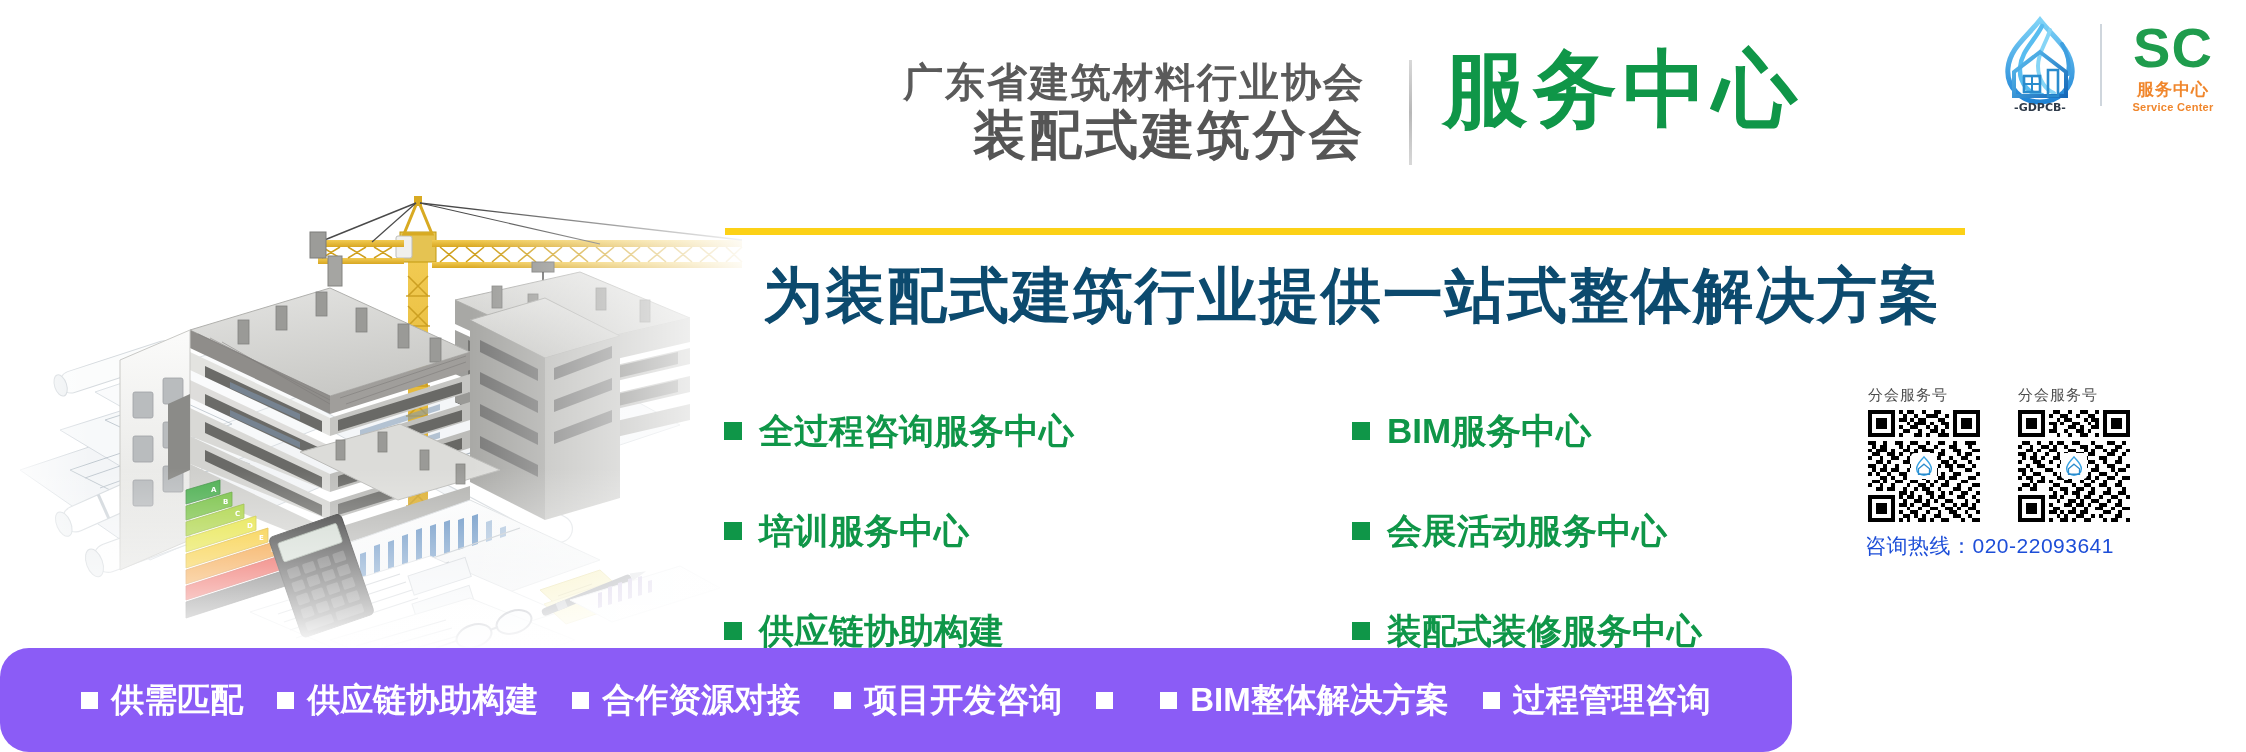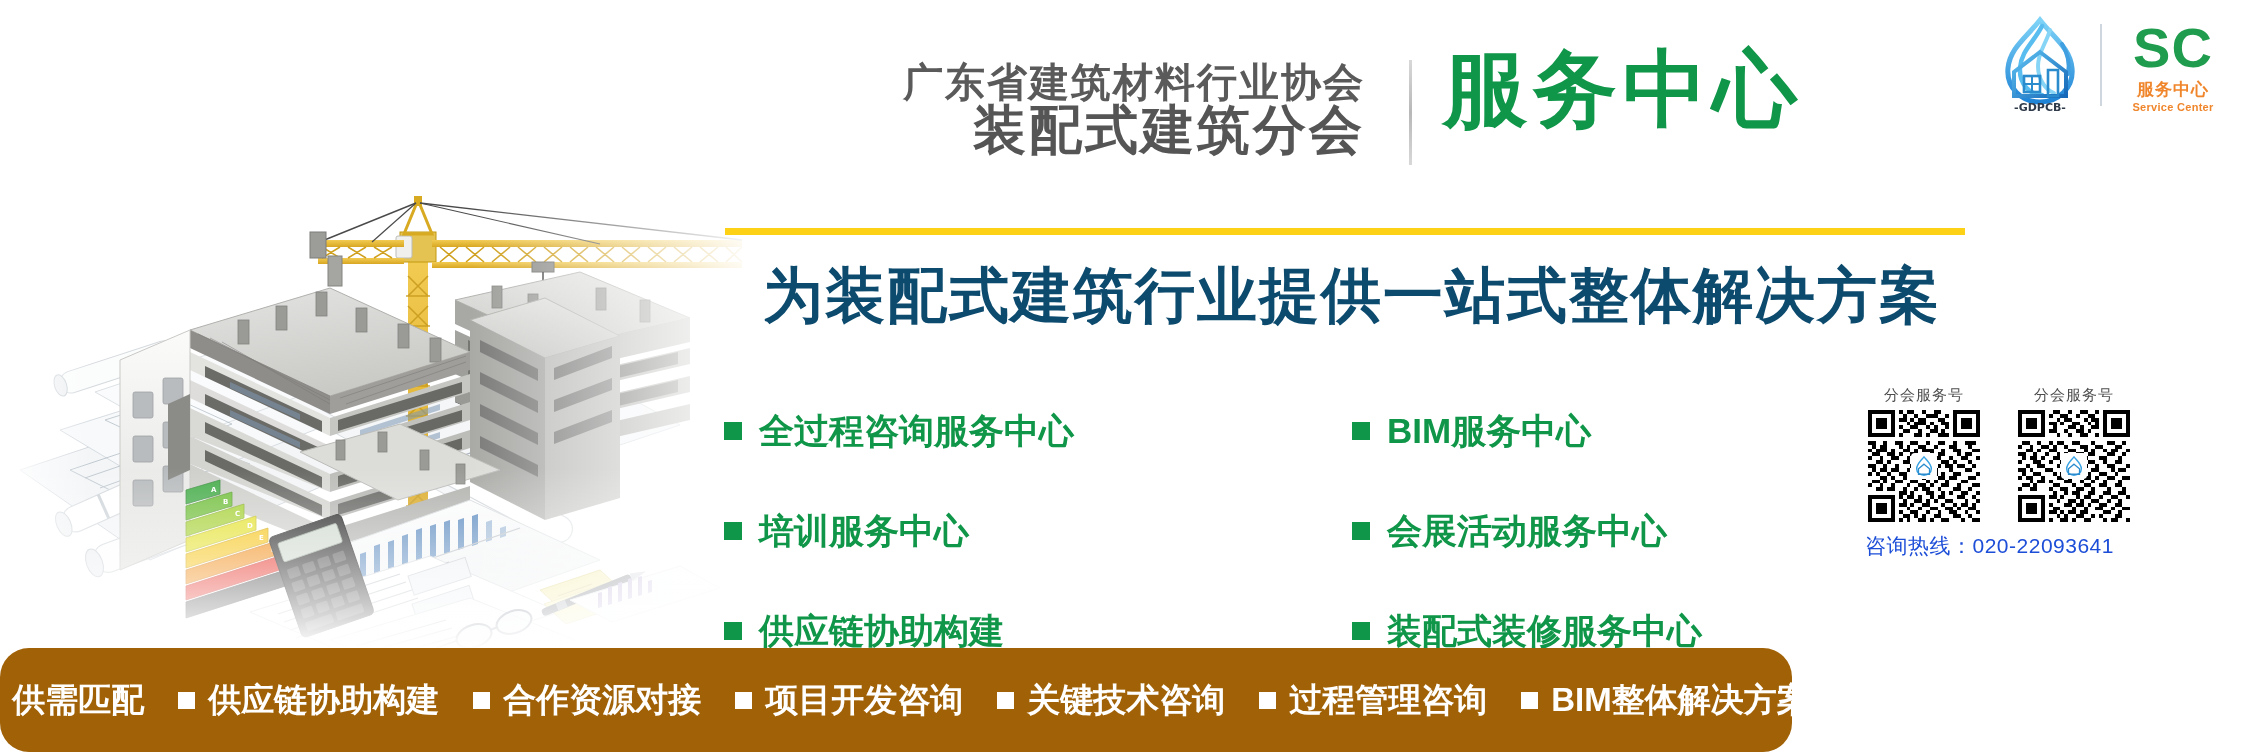--- a/index.html
+++ b/index.html
@@ -27,21 +27,21 @@
     line-height:1.0;
   }
   .assoc-line1{
     font-size:40px;font-weight:700;letter-spacing:2px;
     color:#5a5a5a;white-space:nowrap;
     font-family:"Liberation Sans","DejaVu Sans",sans-serif;
   }
   .assoc-line2{
     font-size:53px;font-weight:700;letter-spacing:3px;
     color:#555555;white-space:nowrap;margin-top:6px;
-    font-family:Liberation Mono, monospace;
+    font-family:Liberation Sans, sans-serif;
   }
   .vrule{
     position:absolute;left:1409px;top:60px;width:3px;height:105px;
     background:linear-gradient(to bottom,#d8d8d8,#b8b8b8,#d8d8d8);
   }
   .service-center{
     position:absolute;left:1443px;top:47px;
     font-size:84px;font-weight:700;letter-spacing:6px;
     color:#0f9648;white-space:nowrap;line-height:1;
     font-family:"Liberation Sans","DejaVu Sans",sans-serif;
@@ -102,21 +102,21 @@
   }
   .logo-en{
     font-size:11px;font-weight:700;color:#f0862c;letter-spacing:0.3px;
     line-height:1.2;margin-top:1px;
     font-family:"Liberation Sans","DejaVu Sans",sans-serif;
   }
 
   
   .qr-block{position:absolute;left:1868px;top:386px;width:340px;}
   .qr-row{display:flex;gap:38px;}
-  .qr-item{width:112px;text-align:center;}
+  .qr-item{width:112px;text-align:left;}
   .qr-label{
     font-size:15px;color:#4d4d4d;margin-bottom:5px;letter-spacing:1px;
     font-family:"Liberation Sans","DejaVu Sans",sans-serif;
   }
   .qr-canvas{
     width:112px;height:112px;background:#fff;position:relative;
   }
   .qr-canvas svg{display:block;}
   .qr-logo{
     position:absolute;left:50%;top:50%;transform:translate(-50%,-50%);
@@ -125,21 +125,21 @@
   }
   .hotline{
     margin-top:10px;margin-left:-3px;
     font-size:21px;color:#1d4ed8;letter-spacing:0.5px;white-space:nowrap;
     font-family:"Liberation Sans","DejaVu Sans",sans-serif;
   }
 
   
   .bottom-bar{
     position:absolute;left:0;bottom:0;width:1792px;height:104px;
-    background:#a16207;
+    background:#8b5cf6;
     display:flex;align-items:center;justify-content:center;
     gap:34px;
     border-radius:29px;
   }
   .bb-item{
     display:flex;align-items:center;
     font-size:33px;font-weight:700;color:#ffffff;white-space:nowrap;
     font-family:"Liberation Sans","DejaVu Sans",sans-serif;
   }
   .bb-item .bullet{
@@ -1069,25 +1069,24 @@
     <div class="bb-item">
       <span class="bullet"></span>
       <span>合作资源对接</span>
     </div>
     <div class="bb-item">
       <span class="bullet"></span>
       <span>项目开发咨询</span>
     </div>
     <div class="bb-item">
       <span class="bullet"></span>
-      <span>关键技术咨询</span>
     </div>
     <div class="bb-item">
       <span class="bullet"></span>
+      <span>BIM整体解决方案</span>
+    </div>
+    <div class="bb-item">
+      <span class="bullet"></span>
       <span>过程管理咨询</span>
     </div>
-    <div class="bb-item">
-      <span class="bullet"></span>
-      <span>BIM整体解决方案</span>
-    </div>
   </div>
 
 </div>
 
 </body></html>

